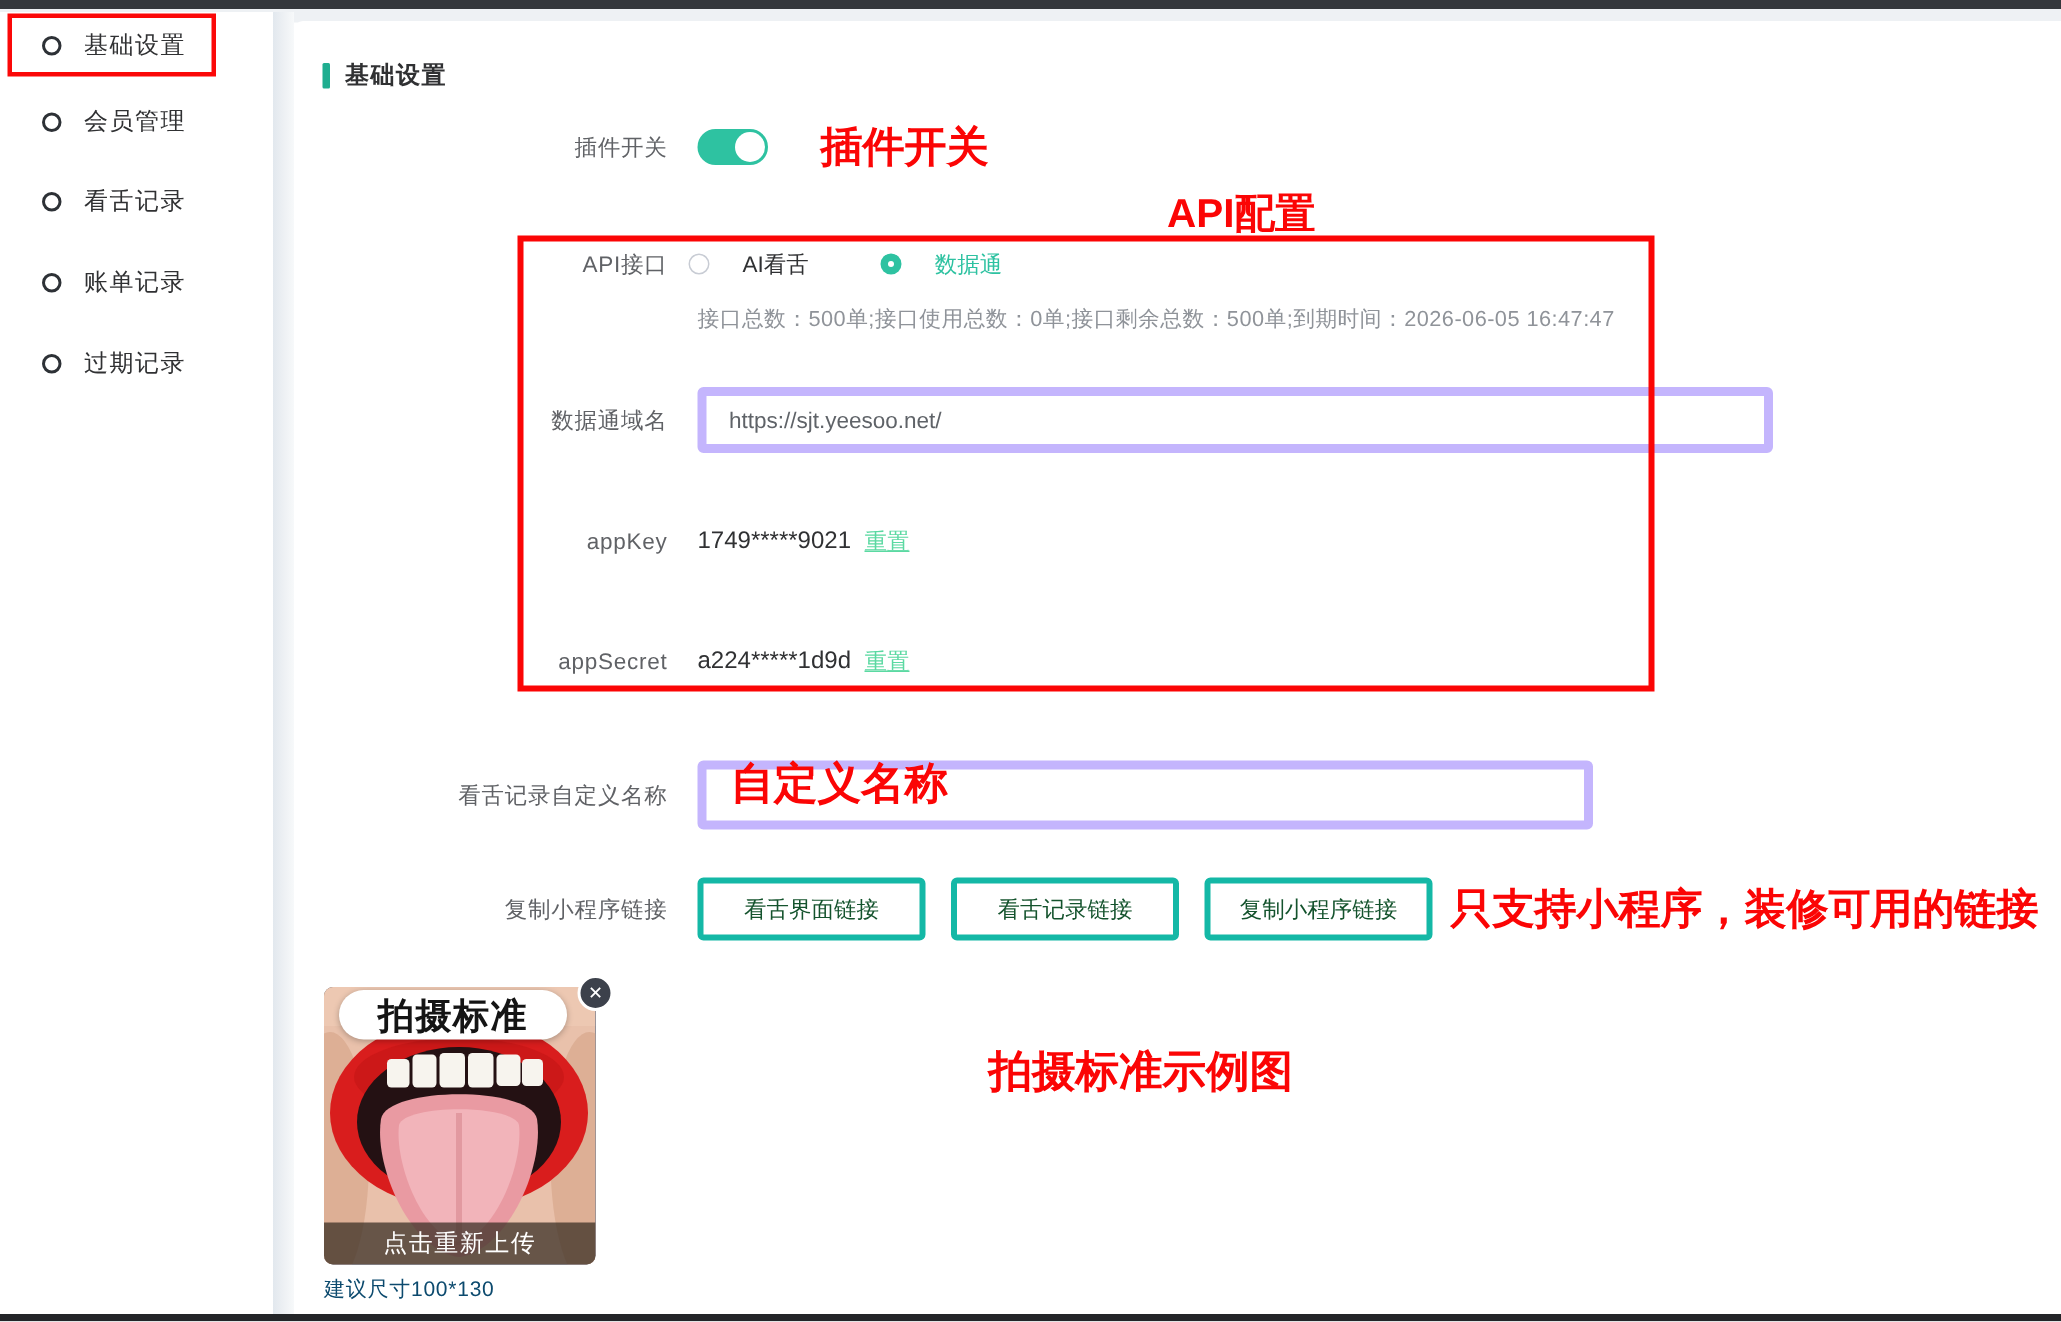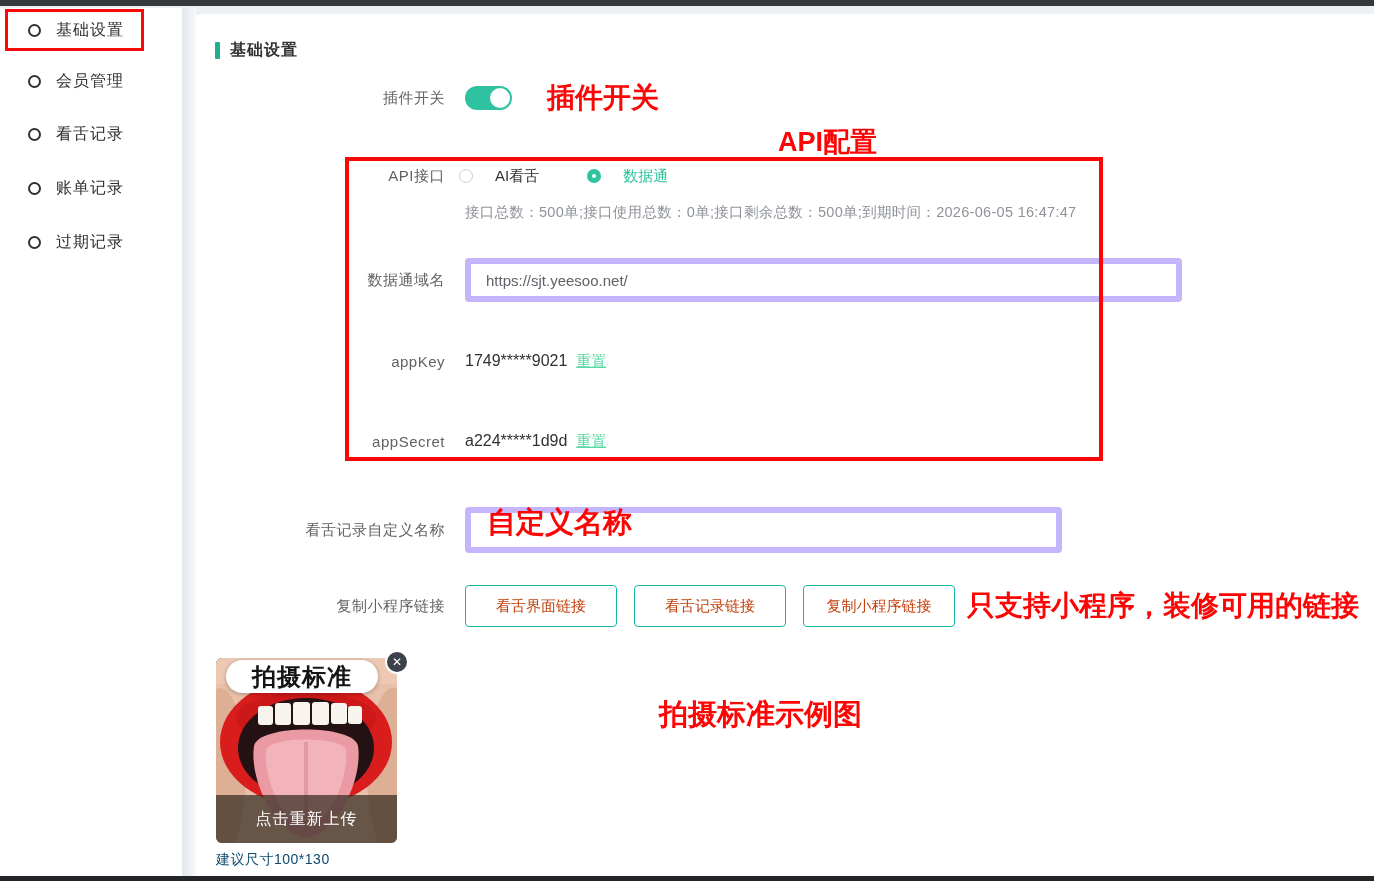--- a/index.html
+++ b/index.html
@@ -75,37 +75,37 @@
   .input-custom { width:597px; height:46px; }
 
   
   .row-appkey { top:334px; height:26px; }
   .row-appsecret { top:414px; height:26px; }
   .kv-value { margin-left:20px; font-size:16px; color:#303133; }
   .reset-link { margin-left:9px; font-size:15px; color:#5bd9a2; text-decoration:underline; cursor:pointer;text-align:right; }
 
   
   .row-links { top:571px; height:42px; }
-  .link-btn { margin-left:20px; width:152px; height:42px; background:#fff; border:1px solid #14b8a6;
-              border-radius:4px; font-size:15px; color:#c2410c; cursor:pointer;
+  .link-btn { margin-left:20px; width:152px; height:42px; background:#fff; border:4px solid #14b8a6;
+              border-radius:4px; font-size:15px; color:#14532d; cursor:pointer;
               font-family:"Liberation Sans","DejaVu Sans",sans-serif; }
   .link-btn + .link-btn { margin-left:17px; }
 
   
   .row-photo { top:644px; align-items:flex-start; }
   .row-photo .row-label { padding-top:26px; }
   .photo-col { margin-left:20px; position:relative; }
   .photo-frame { width:181px; height:185px; border-radius:6px; overflow:hidden; position:relative;
                  cursor:pointer; background:#0f172a; }
   .photo-frame svg { display:block; }
   .photo-badge { position:absolute; left:10px; top:2px; width:152px; height:33px; background:#fff;
                  border-radius:17px; display:flex; align-items:center; justify-content:center;
                  font-size:24px; font-weight:700; color:#141414; box-shadow:0 1px 4px rgba(0,0,0,.28);
                  letter-spacing:1px; z-index:2; }
-  .photo-overlay { position:absolute; left:0; right:0; bottom:0; height:48px; background:rgba(52,43,33,.72);
+  .photo-overlay { position:absolute; left:0; right:0; bottom:0; height:28px; background:rgba(52,43,33,.72);
                    color:#fff; font-size:16px; display:flex; align-items:center; justify-content:center;
                    letter-spacing:1px; z-index:2; }
   .photo-close { position:absolute; top:-8px; right:-12px; width:24px; height:24px; border-radius:50%;
                  background:#3c414b; border:2px solid #fff; color:#fff; font-size:12px; line-height:1;
                  display:flex; align-items:center; justify-content:center; cursor:pointer; z-index:3; }
   .photo-hint { margin-top:8px; font-size:14px; color:#0c4a6e; letter-spacing:0.5px; }
 </style>
 </head>
 <body>
 

